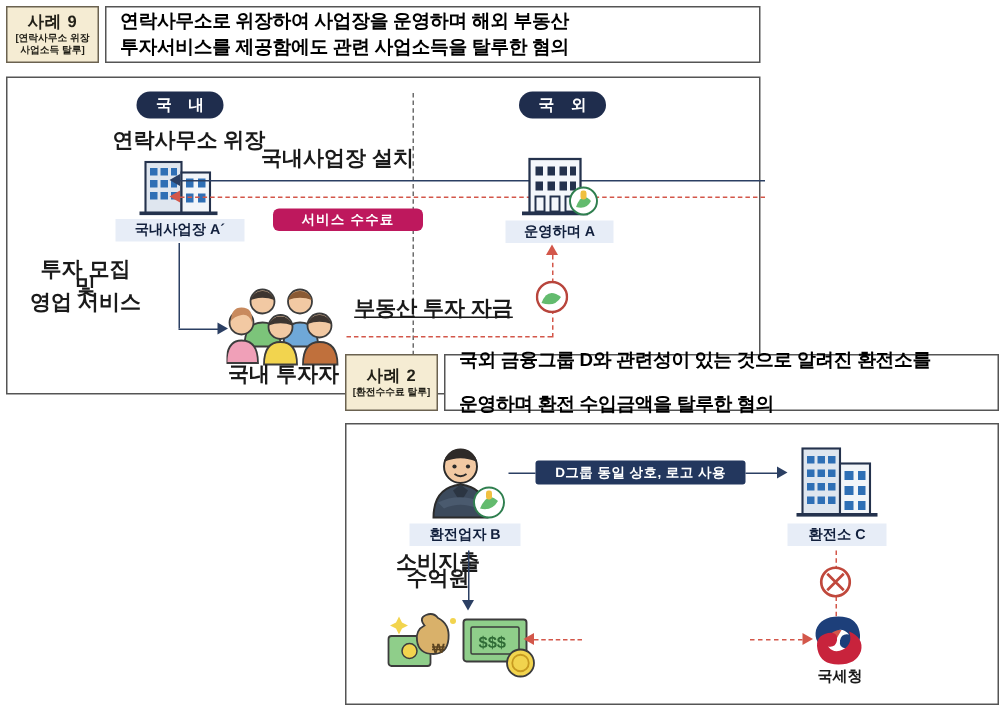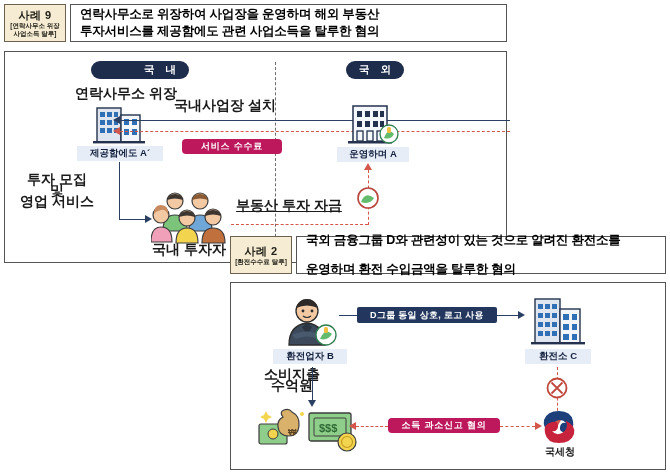--- a/index.html
+++ b/index.html
@@ -168,21 +168,21 @@
 
 <div class="case-title" style="left:70px; top:4px; width:437px; height:38px;">
   <span>연락사무소로 위장하여 사업장을 운영하며 해외 부동산</span>
   <span>투자서비스를 제공함에도 관련 사업소득을 탈루한 혐의</span>
 </div>
 
 <div class="panel" style="left:4px; top:51px; width:503px; height:212px;">
 
   <div class="dash-gray-v" style="left:270px; top:10px; height:190px;"></div>
 
-  <div class="region-pill" style="left:86px; top:9px; width:58px;padding-left:40px;">국 내</div>
+  <div class="region-pill" style="left:86px; top:9px; width:58px;">국 내</div>
   <div class="region-pill" style="left:341px; top:9px; width:58px;">국 외</div>
 
   <div class="cap" style="left:70px; top:36px; width:90px;">연락사무소 위장</div>
 
   <div class="icon-wrap" style="left:86px; top:52px; width:58px; height:40px;">
     <svg width="58" height="40" viewBox="0 0 58 40">
       <rect x="6" y="4" width="24" height="34" fill="#dfe6ef" stroke="#24324d" stroke-width="1.4"></rect>
       <rect x="30" y="11" width="19" height="27" fill="#f2f5f9" stroke="#24324d" stroke-width="1.4"></rect>
       <rect x="9" y="8" width="5" height="5" fill="#2f6fb5"></rect>
       <rect x="16" y="8" width="5" height="5" fill="#2f6fb5"></rect>
@@ -194,21 +194,21 @@
       <rect x="16" y="24" width="5" height="5" fill="#2f6fb5"></rect>
       <rect x="23" y="24" width="4" height="5" fill="#2f6fb5"></rect>
       <rect x="33" y="15" width="5" height="6" fill="#2f6fb5"></rect>
       <rect x="41" y="15" width="5" height="6" fill="#2f6fb5"></rect>
       <rect x="33" y="25" width="5" height="6" fill="#2f6fb5"></rect>
       <rect x="41" y="25" width="5" height="6" fill="#2f6fb5"></rect>
       <rect x="2" y="37" width="52" height="2.4" fill="#24324d"></rect>
     </svg>
   </div>
 
-  <div class="chip" style="left:72px; top:94px; width:86px;">제공함에도 A´</div>
+  <div class="chip" style="left:72px; top:94px; width:86px;">국내사업장 A´</div>
 
   <div class="cap" style="left:165px; top:48px; width:110px;">국내사업장 설치</div>
   <div class="line-h" style="left:115px; top:68px; width:390px;"></div>
   <div class="arrow arrow-left-navy" style="left:108px; top:64px;"></div>
 
   <div class="dash-h" style="left:115px; top:79px; width:390px;"></div>
   <div class="arrow arrow-left-red" style="left:108px; top:75px;"></div>
   <div class="banner-red" style="left:177px; top:87px; width:100px;">서비스 수수료</div>
 
   <div class="icon-wrap" style="left:340px; top:50px; width:56px; height:44px;">
@@ -373,21 +373,20 @@
   <div class="arrow arrow-down-red" style="left:322px; top:137px;"></div>
   <div class="icon-wrap" style="left:315px; top:94px; width:22px; height:22px;">
     <svg width="22" height="22" viewBox="0 0 22 22">
       <circle cx="11" cy="11" r="9.5" fill="#ffffff" stroke="#c0483c" stroke-width="1.8"></circle>
       <path d="M5.5 5.5 L16.5 16.5 M16.5 5.5 L5.5 16.5" stroke="#c0483c" stroke-width="1.8"></path>
     </svg>
   </div>
 
   <div class="arrow arrow-left-red" style="left:118px; top:139px;"></div>
   <div class="dash-h" style="left:125px; top:143px; width:32px;"></div>
-  <div class="banner-red" style="left:157px; top:135px; width:112px;">소득 과소신고 혐의</div>
   <div class="dash-h" style="left:269px; top:143px; width:35px;"></div>
   <div class="arrow arrow-right-red" style="left:304px; top:139px;"></div>
 
   <div class="icon-wrap" style="left:308px; top:126px; width:40px; height:36px;">
     <svg width="40" height="36" viewBox="0 0 40 36">
       <path d="M20 2 q12 0 14 10 q2 9 -7 11 q-7 1 -6 -5 q1 -5 6 -4 q-4 -5 -10 -2 q-7 4 -4 12 q-10 -4 -8 -13 q3 -9 15 -9z" fill="#1d3f7a"></path>
       <path d="M20 34 q-12 0 -14 -10 q-2 -9 7 -11 q7 -1 6 5 q-1 5 -6 4 q4 5 10 2 q7 -4 4 -12 q10 4 8 13 q-3 9 -15 9z" fill="#c8233c"></path>
     </svg>
   </div>
   <div class="cap" style="left:300px; top:163px; width:58px; font-size:10px;">국세청</div>

